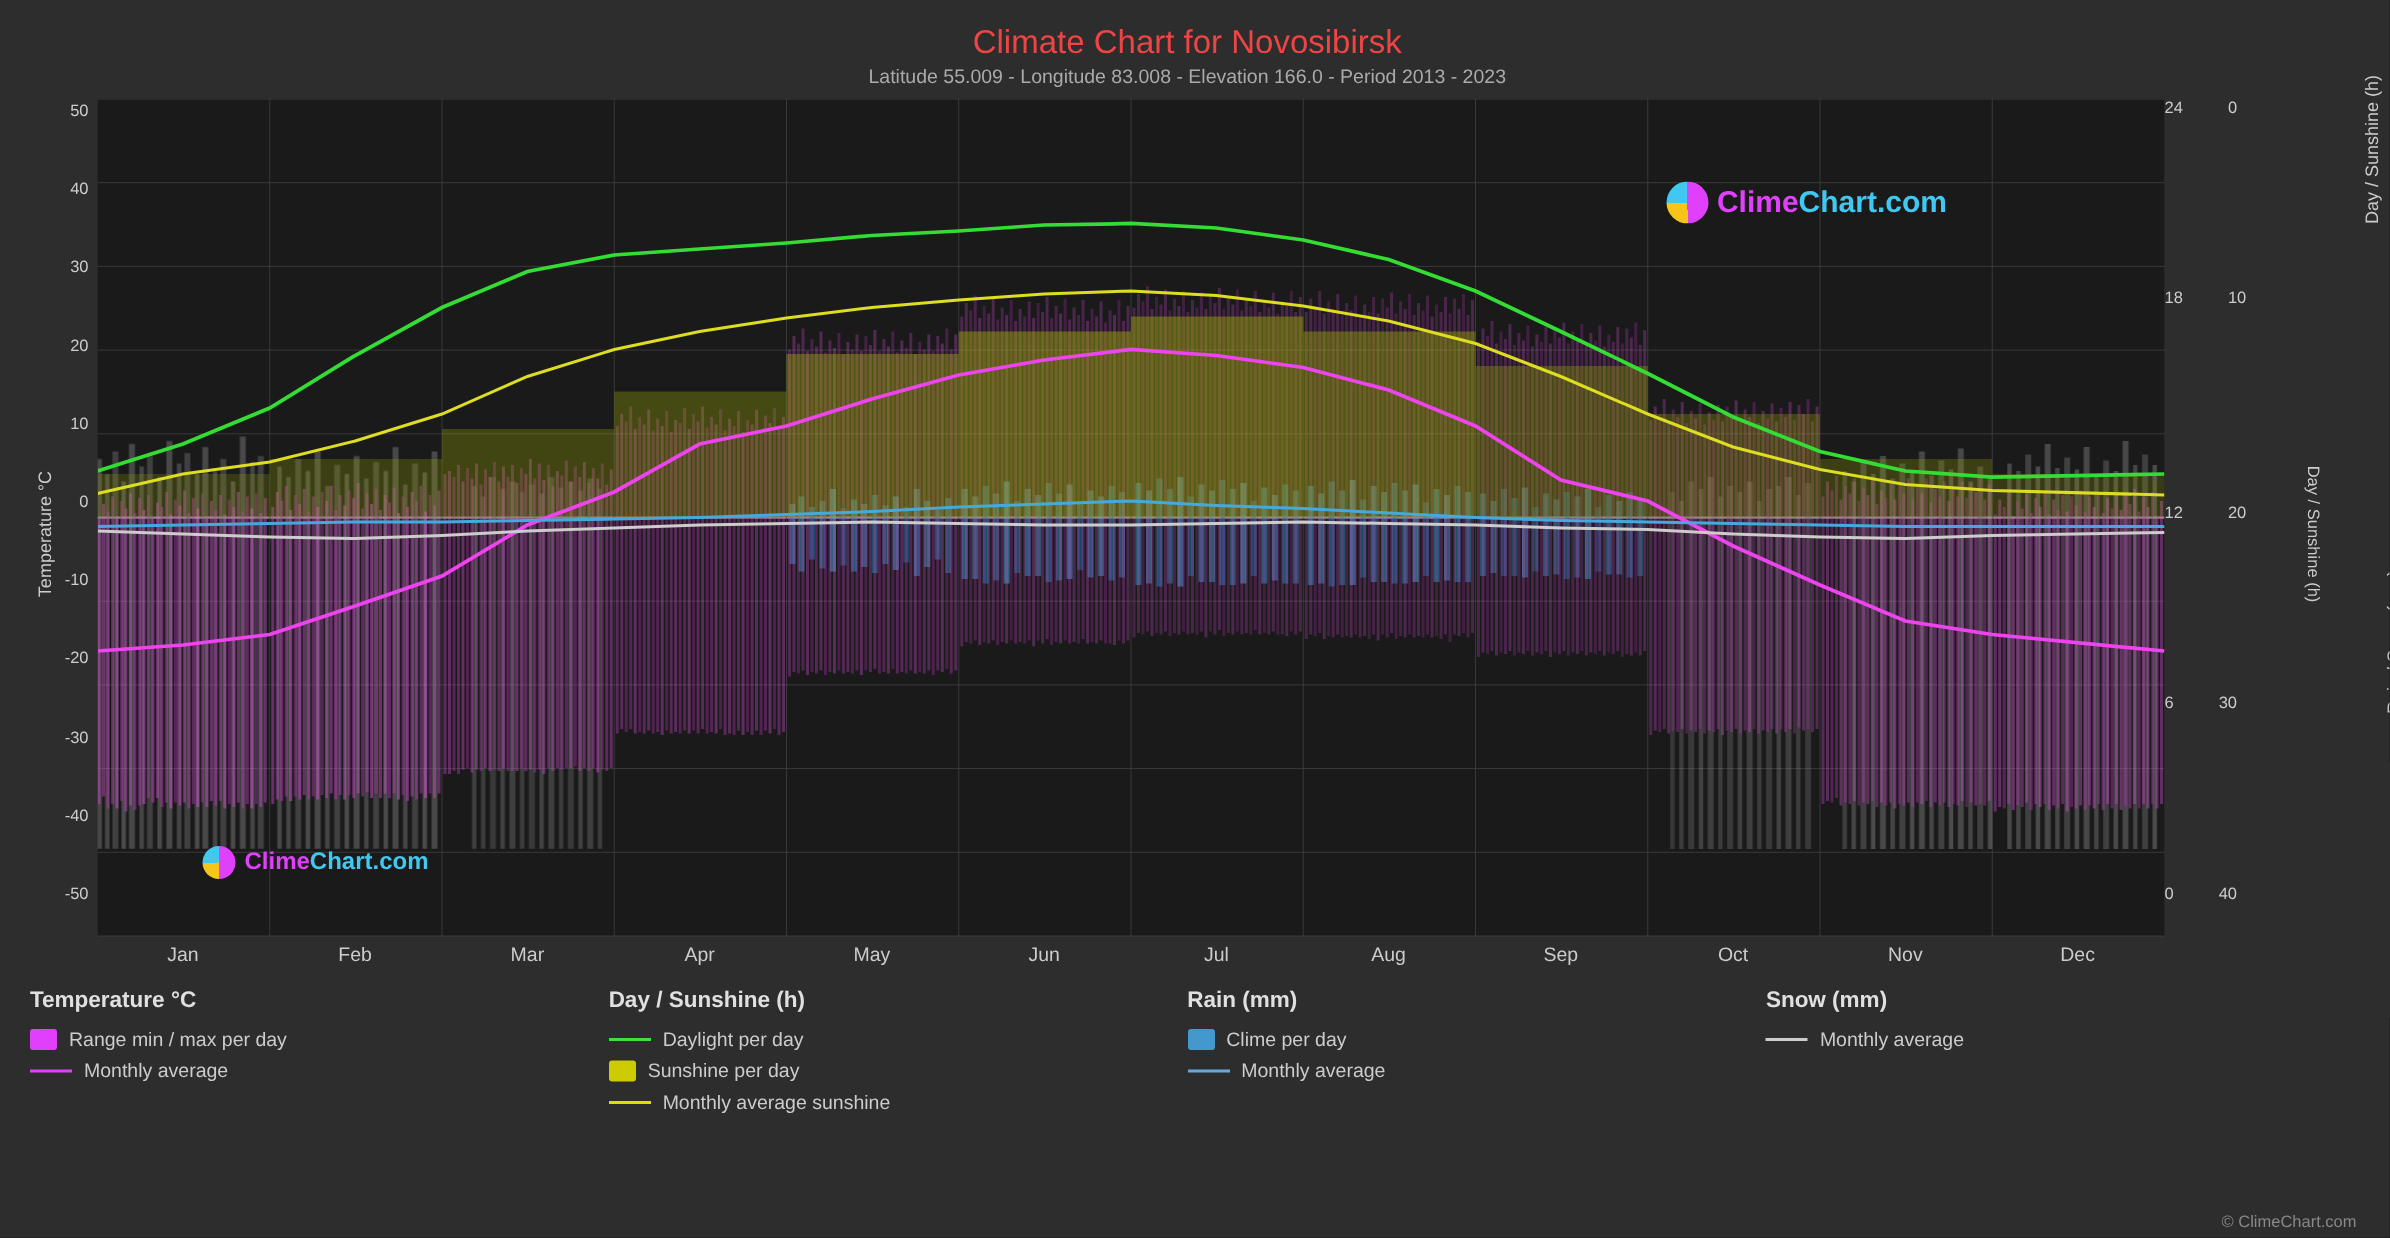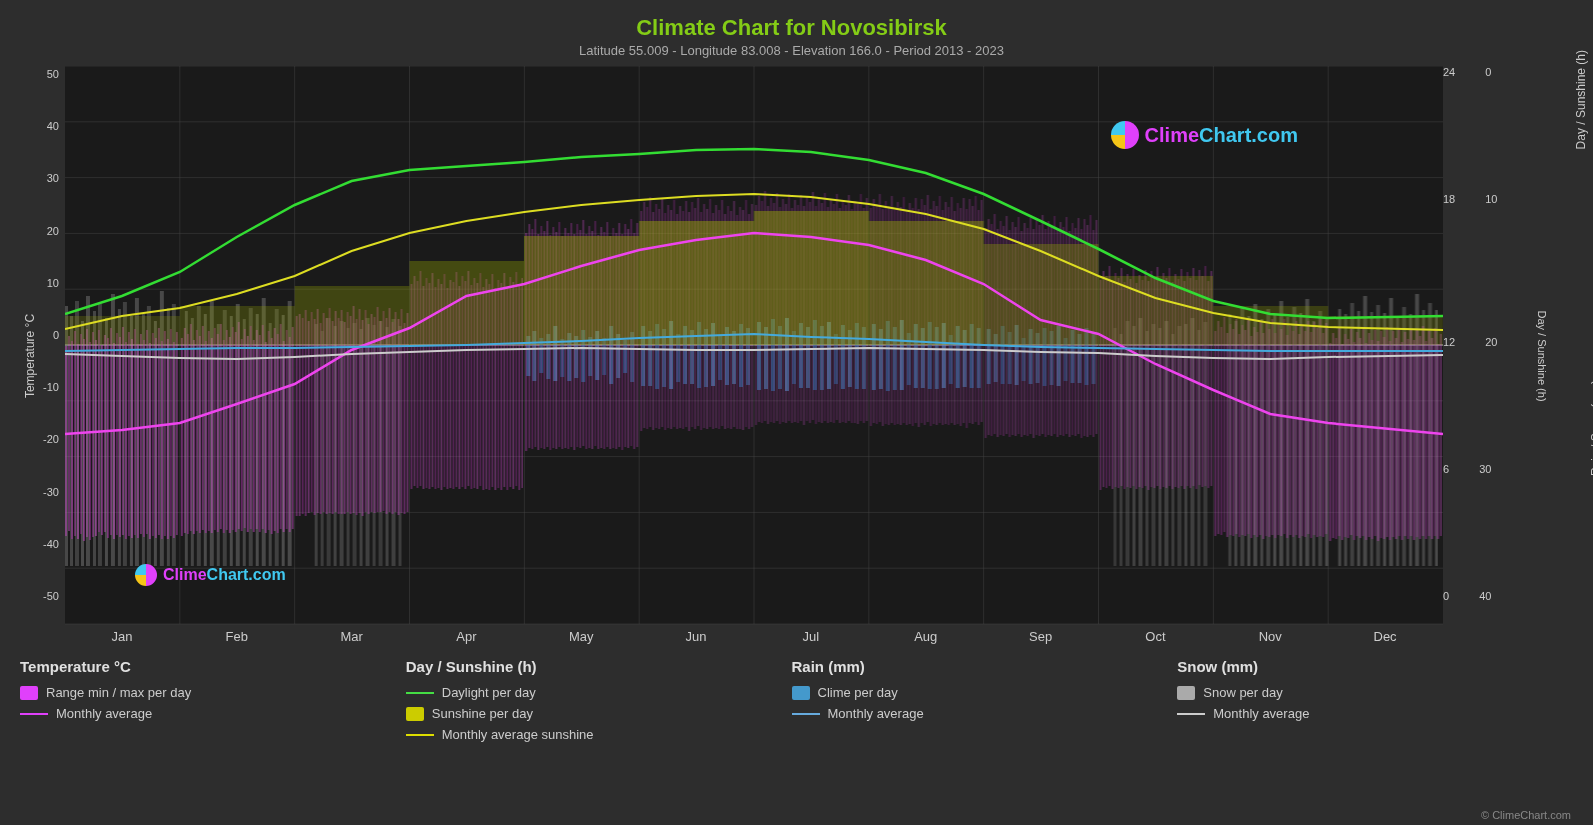--- a/index.html
+++ b/index.html
@@ -13,23 +13,23 @@
     }
     .chart-container {
       width: 1593px;
       height: 825px;
       position: relative;
       background: #2d2d2d;
       padding: 10px 20px 10px 10px;
     }
     .chart-title {
       text-align: center;
-      color: #84cc16;
+      color: #ef4444;
       font-size: 22px;
-      font-weight: bold;
+      font-weight: normal;
       margin-top: 5px;
       margin-bottom: 2px;
     }
     .chart-subtitle {
       text-align: center;
       color: #aaa;
       font-size: 13px;
       margin-bottom: 8px;
     }
     .chart-area {
@@ -998,24 +998,20 @@
       </div>
       <div class="legend-item">
         <span class="legend-line" style="background:#66aadd;"></span>
         <span>Monthly average</span>
       </div>
     </div>
 
     <div class="legend-col">
       <div class="legend-col-title">Snow (mm)</div>
       <div class="legend-item">
-        <span class="legend-swatch" style="background:#aaaaaa;"></span>
-        <span>Snow per day</span>
-      </div>
-      <div class="legend-item">
         <span class="legend-line" style="background:#cccccc;"></span>
         <span>Monthly average</span>
       </div>
     </div>
   </div>
 
   <div class="climechart-logo-bottom">© ClimeChart.com</div>
 
   <div style="position:absolute;right:5px;top:50px;writing-mode:vertical-rl;transform:rotate(180deg);color:#ccc;font-size:12px;white-space:nowrap;">Day / Sunshine (h)</div>
   <div style="position:absolute;right:-10px;top:380px;writing-mode:vertical-rl;transform:rotate(180deg);color:#ccc;font-size:12px;white-space:nowrap;">Rain / Snow (mm)</div>

